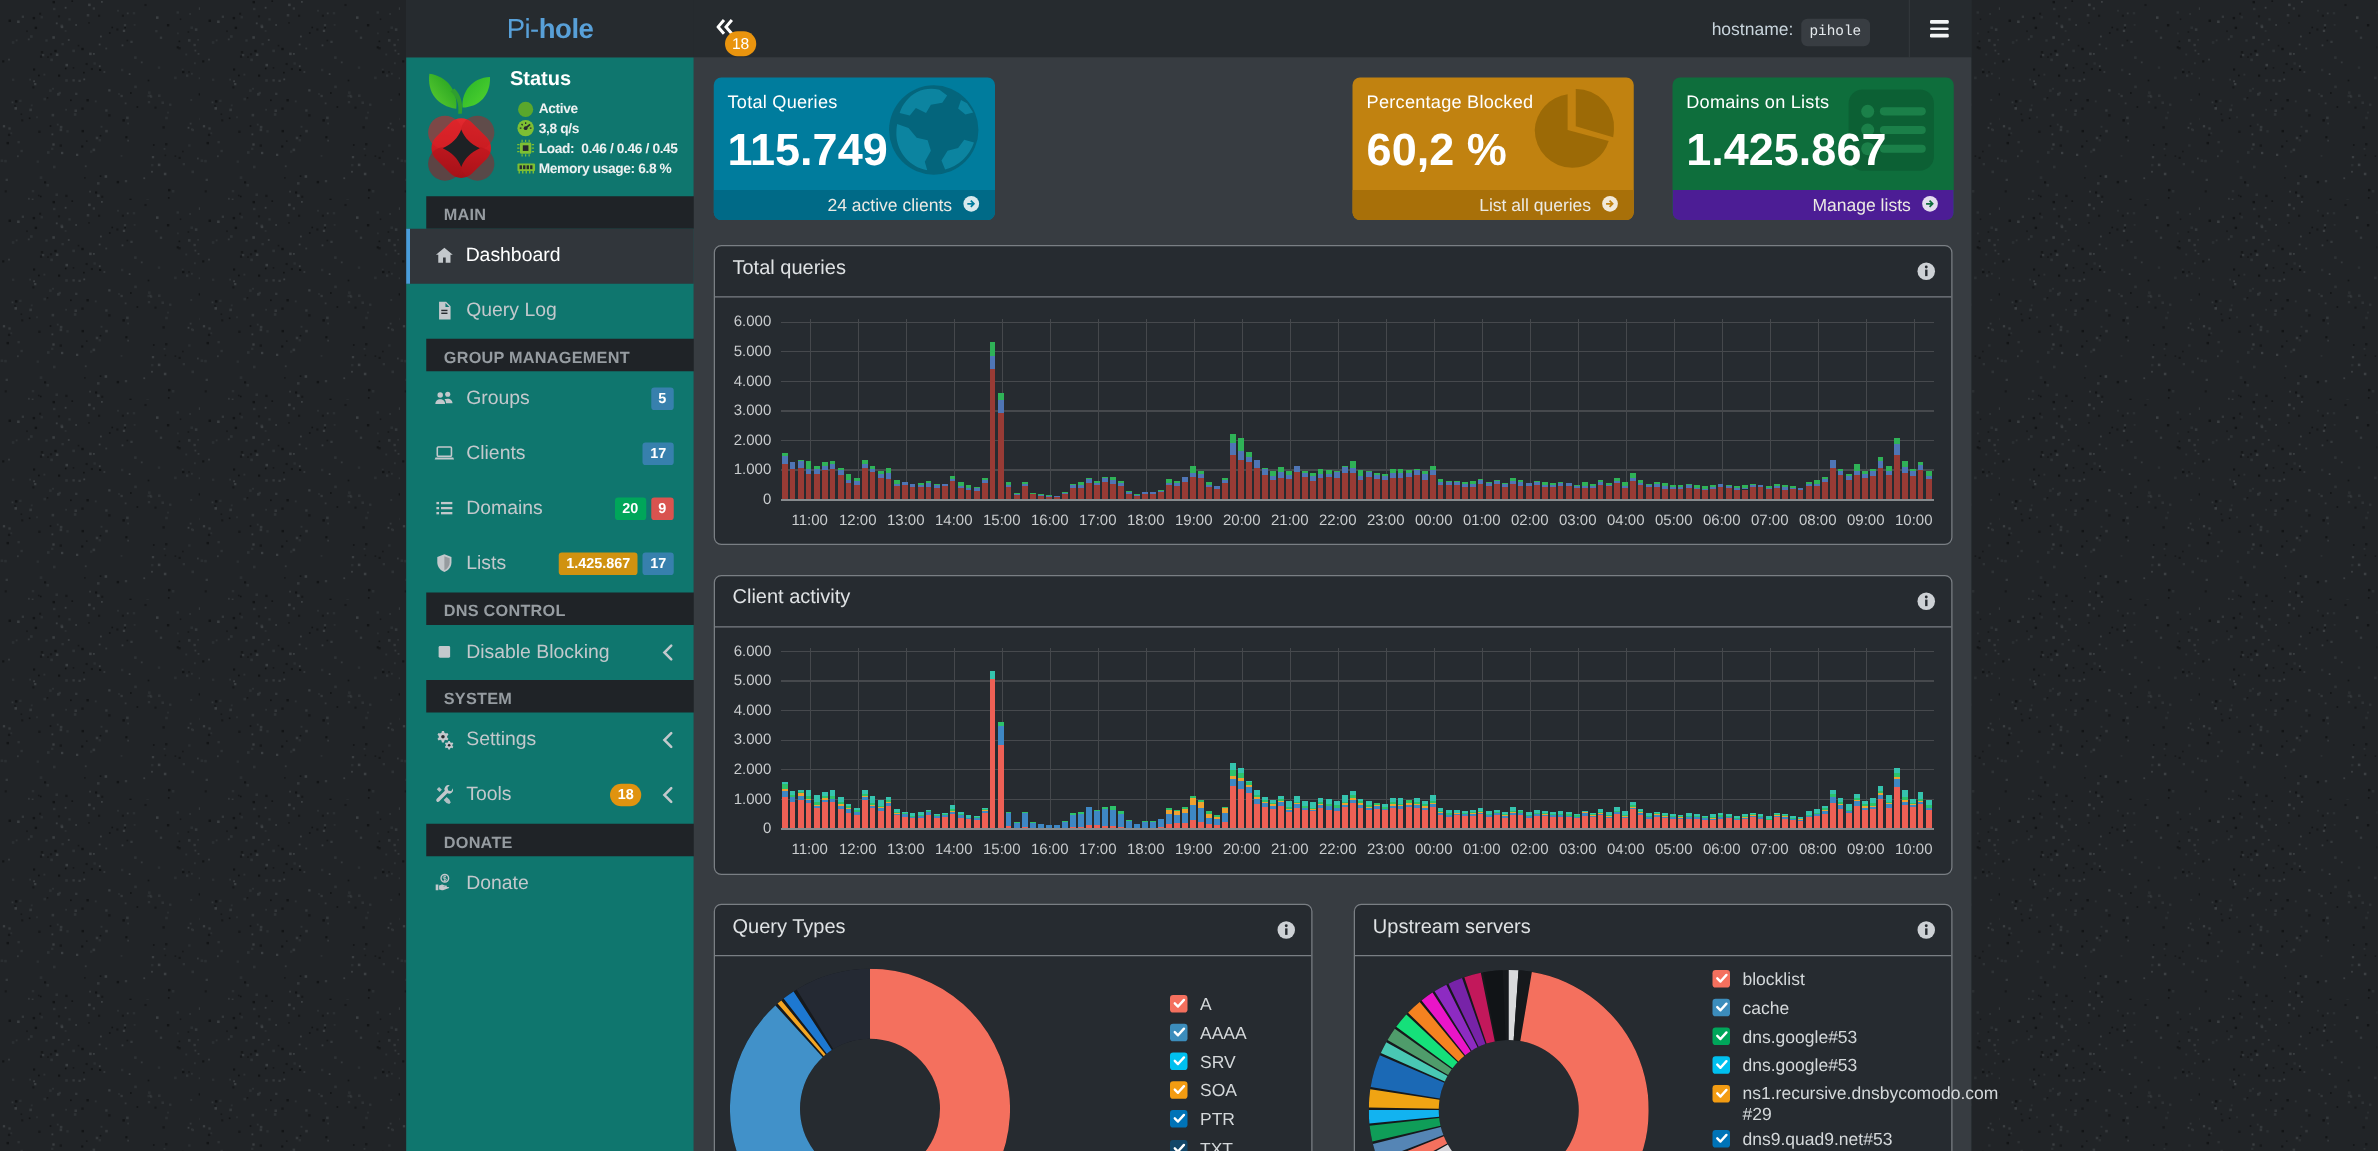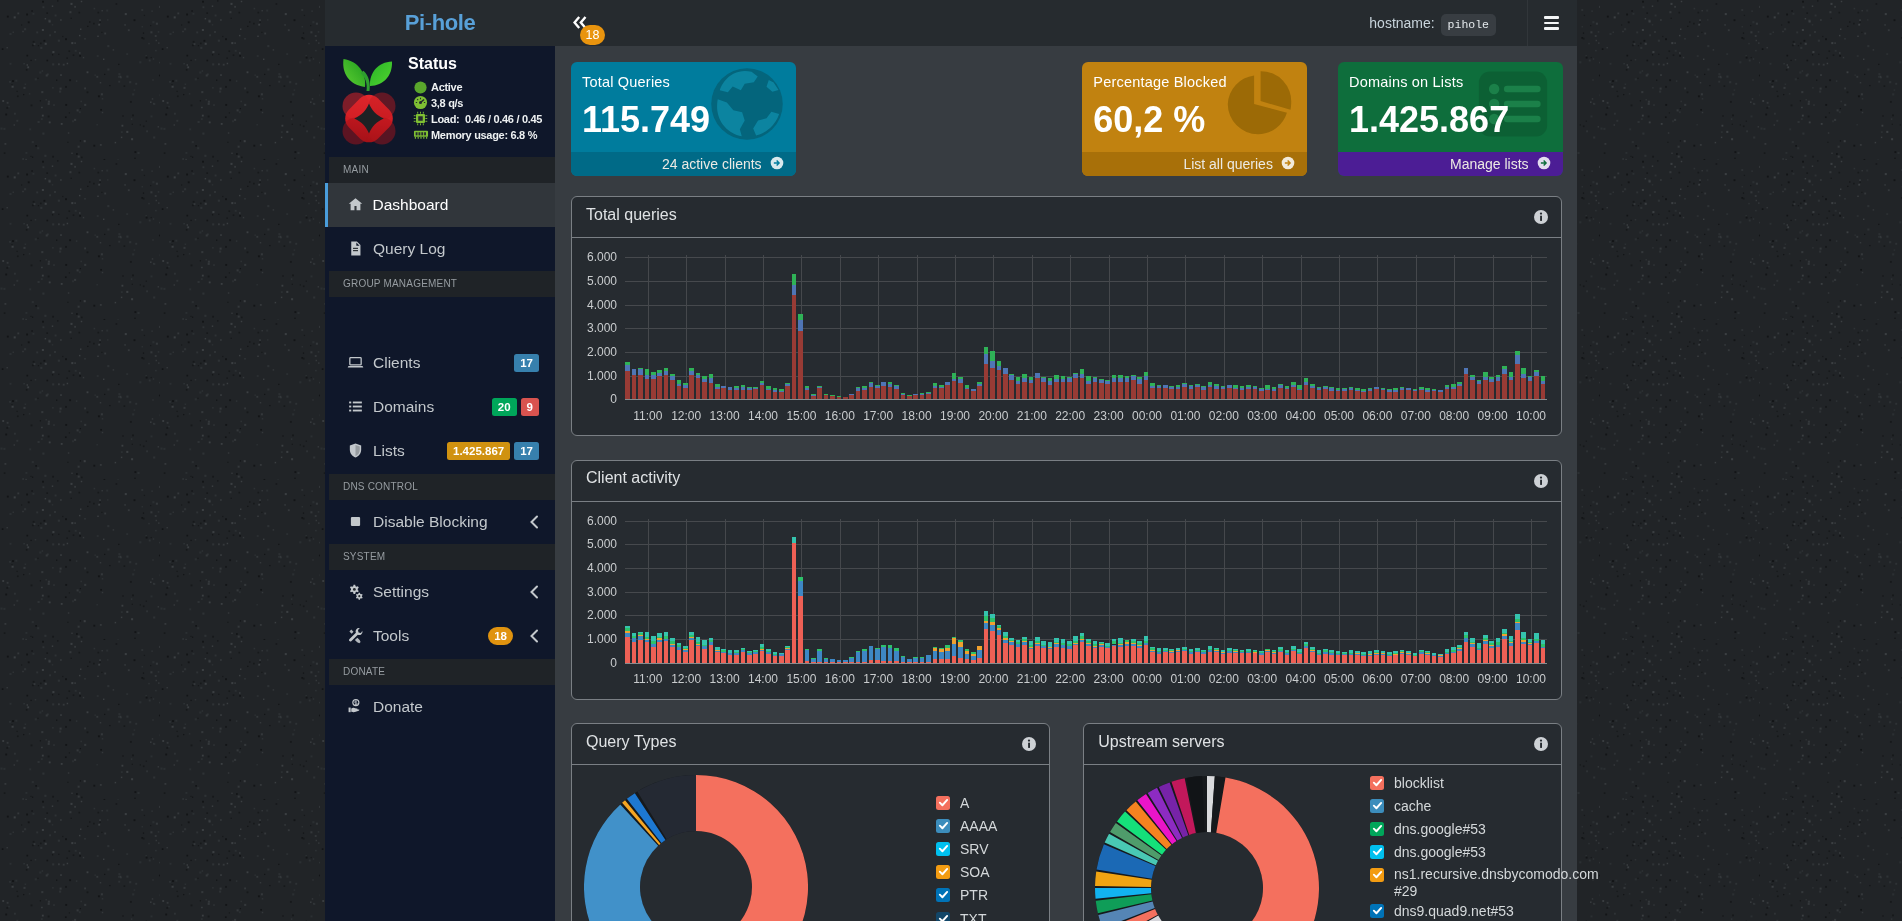--- a/index.html
+++ b/index.html
@@ -2,41 +2,41 @@
 <html><head><meta charset="utf-8"><title>Pi-hole - pihole</title>
 <style>
 * { margin:0; padding:0; box-sizing:border-box; }
 html,body { width:1902px; height:921px; overflow:hidden; background:#1e2123;
   font-family:"Liberation Sans",sans-serif; }
 .bgnoise { position:absolute; left:0; top:0; z-index:0; }
 #app { position:absolute; left:325px; top:0; width:1252px; height:921px; background:#373c41; z-index:1; }
 #navbar { position:absolute; left:0; top:0; width:1252px; height:46px; background:#262b2f; }
 #logo { position:absolute; left:0; top:0; width:230px; height:46px; background:#262b2f;
   color:#58a0d8; font-size:22px; letter-spacing:-0.4px; text-align:center; line-height:45px; }
-#sidebar { position:absolute; left:0; top:46px; width:230px; height:875px; background:#0f172a; }
+#sidebar { position:absolute; left:0; top:46px; width:230px; height:875px; background:#0f766e; }
 #content { position:absolute; left:230px; top:46px; width:1022px; height:875px; background:#373c41; }
 .chev2 { position:absolute; left:248px; top:15px; }
 .nbadge { position:absolute; left:255px; top:25px; width:25px; height:20px; background:#e9940e; border-radius:10px;
   color:#fff; font-size:12.5px; text-align:center; line-height:20px; }
 .hostlab { position:absolute; right:81px; top:0; height:46px; line-height:46px; color:#c8d4dc; font-size:14px; }
 .hostchip { display:inline-block; background:#383d42; border-radius:5px; padding:3px 7px; margin-left:2px;
   font-family:"Liberation Mono",monospace; font-size:11.5px; color:#e4e9ec; line-height:16px;}
 .burger { position:absolute; right:0px; top:0; width:50px; height:46px; border-left:1px solid #31363a; }
 .burger div { position:absolute; left:16px; width:15px; height:2.6px; background:#f3f5f6; border-radius:1px; }
 
 
 #statusbox { position:absolute; left:0; top:0; width:230px; height:111px; }
 .stitle { position:absolute; left:83px; top:9px; color:#fff; font-size:16px; font-weight:bold; }
 .sline { position:absolute; left:106px; color:#eef1f2; font-size:11px; font-weight:bold; white-space:nowrap; letter-spacing:-0.3px; }
 .sic { position:absolute; left:88px; }
 #pilogo { position:absolute; left:14px; top:10px; }
 
 
-.mhead { position:absolute; left:4px; width:230px; background:#1f2327; color:#969ca1; font-size:10px;
-  padding:7px 0 0 14px; letter-spacing:0.2px; }
+.mhead { position:absolute; left:16px; width:230px; background:#1f2327; color:#969ca1; font-size:13px;
+  padding:7px 0 0 14px; letter-spacing:0.2px;font-weight:bold; }
 .mitem { position:absolute; left:0; width:230px; color:#c3c8cc; font-size:15.5px; }
 .mitem .mic { position:absolute; left:22px; top:50%; margin-top:-9px; }
 .mitem .mlab { position:absolute; left:48px; top:50%; margin-top:-9px; }
 .mitem.active { background:#31363b; border-left:3.5px solid #4a9ddb; color:#fff; }
 .mitem.active .mic { left:18.5px; }
 .mitem.active .mlab { left:44.5px; }
 .mright { position:absolute; right:16px; top:50%; height:18px; margin-top:-9px; display:flex; align-items:center; gap:4px;}
 .bdg { display:inline-block; color:#fff; font-size:11.5px; font-weight:bold; padding:2.5px 6px; line-height:13px;}
 
 
@@ -332,21 +332,21 @@
         <rect x="16.9" y="95.4" width="1.8" height="1.8" fill="#17191b"></rect>
         <rect x="34.8" y="59.0" width="1.4" height="1.4" fill="#2e3235"></rect>
         <rect x="32.6" y="40.8" width="2.0" height="2.0" fill="#17191b"></rect>
         <rect x="104.3" y="32.6" width="1.8" height="1.8" fill="#34383b"></rect>
       </pattern>
     </defs>
     <rect width="1902" height="921" fill="url(#np)"></rect>
   </svg>
 <div id="app">
   <div id="navbar">
-    <div id="logo"><span style="font-weight:700">Pi</span>-<b>hole</b></div>
+    <div id="logo"><span style="font-weight:400">Pi</span>-<b>hole</b></div>
     <div class="chev2"><svg width="14" height="13" viewBox="0 0 14 13">
           <path d="M6.2 1 1.5 6.5 6.2 12M12.5 1 7.8 6.5l4.7 5.5" stroke="#fff" stroke-width="2.4" fill="none"></path>
         </svg></div>
     <div class="nbadge">18</div>
     <div class="hostlab">hostname: <span class="hostchip">pihole</span></div>
     <div class="burger">
         <div style="top:16px"></div>
         <div style="top:21.5px"></div>
         <div style="top:27px"></div>
       </div>
@@ -424,20 +424,32 @@
         <span class="mright"></span>
       </div>
       <div class="mitem active" style="top:137px;height:44px">
         <span class="mic"><svg width="17" height="17" viewBox="0 0 24 24" fill="#c3c8cc">
             <path d="M12 3 2.5 11h2.6v9h5.4v-6h3v6h5.4v-9h2.6z"></path>
           </svg></span>
         <span class="mlab">Dashboard</span>
         <span class="mright"></span>
       </div>
       <div class="mhead" style="top:225px;height:26px">GROUP MANAGEMENT</div>
+      <div class="mitem" style="top:251px;height:44px">
+        <span class="mic"><svg width="17" height="17" viewBox="0 0 24 24" fill="#c3c8cc">
+            <circle cx="7.3" cy="8.6" r="3.1"></circle>
+            <path d="M1.8 18.6c0-3 2.4-5.2 5.5-5.2s5.5 2.2 5.5 5.2z"></path>
+            <circle cx="15.8" cy="7.6" r="2.9"></circle>
+            <path d="M14.2 13c.5-.1 1-.2 1.6-.2 3 0 5.4 2.1 5.4 5h-7.4c0-1.8-.6-3.5-1.7-4.6.6-.1 1.3-.2 2.1-.2z"></path>
+          </svg></span>
+        <span class="mlab">Groups</span>
+        <span class="mright">
+          <span class="bdg" style="background:#3780ad;border-radius:2.5px">5</span>
+        </span>
+      </div>
       <div class="mitem" style="top:295px;height:44px">
         <span class="mic"><svg width="17" height="17" viewBox="0 0 24 24" fill="#c3c8cc">
             <rect x="4" y="5" width="16" height="10.5" rx="1.2" fill="none" stroke="#c3c8cc" stroke-width="1.8"></rect>
             <path d="M2 17h20l1 2.2H1z"></path>
           </svg></span>
         <span class="mlab">Clients</span>
         <span class="mright">
           <span class="bdg" style="background:#3780ad;border-radius:2.5px">17</span>
         </span>
       </div>

